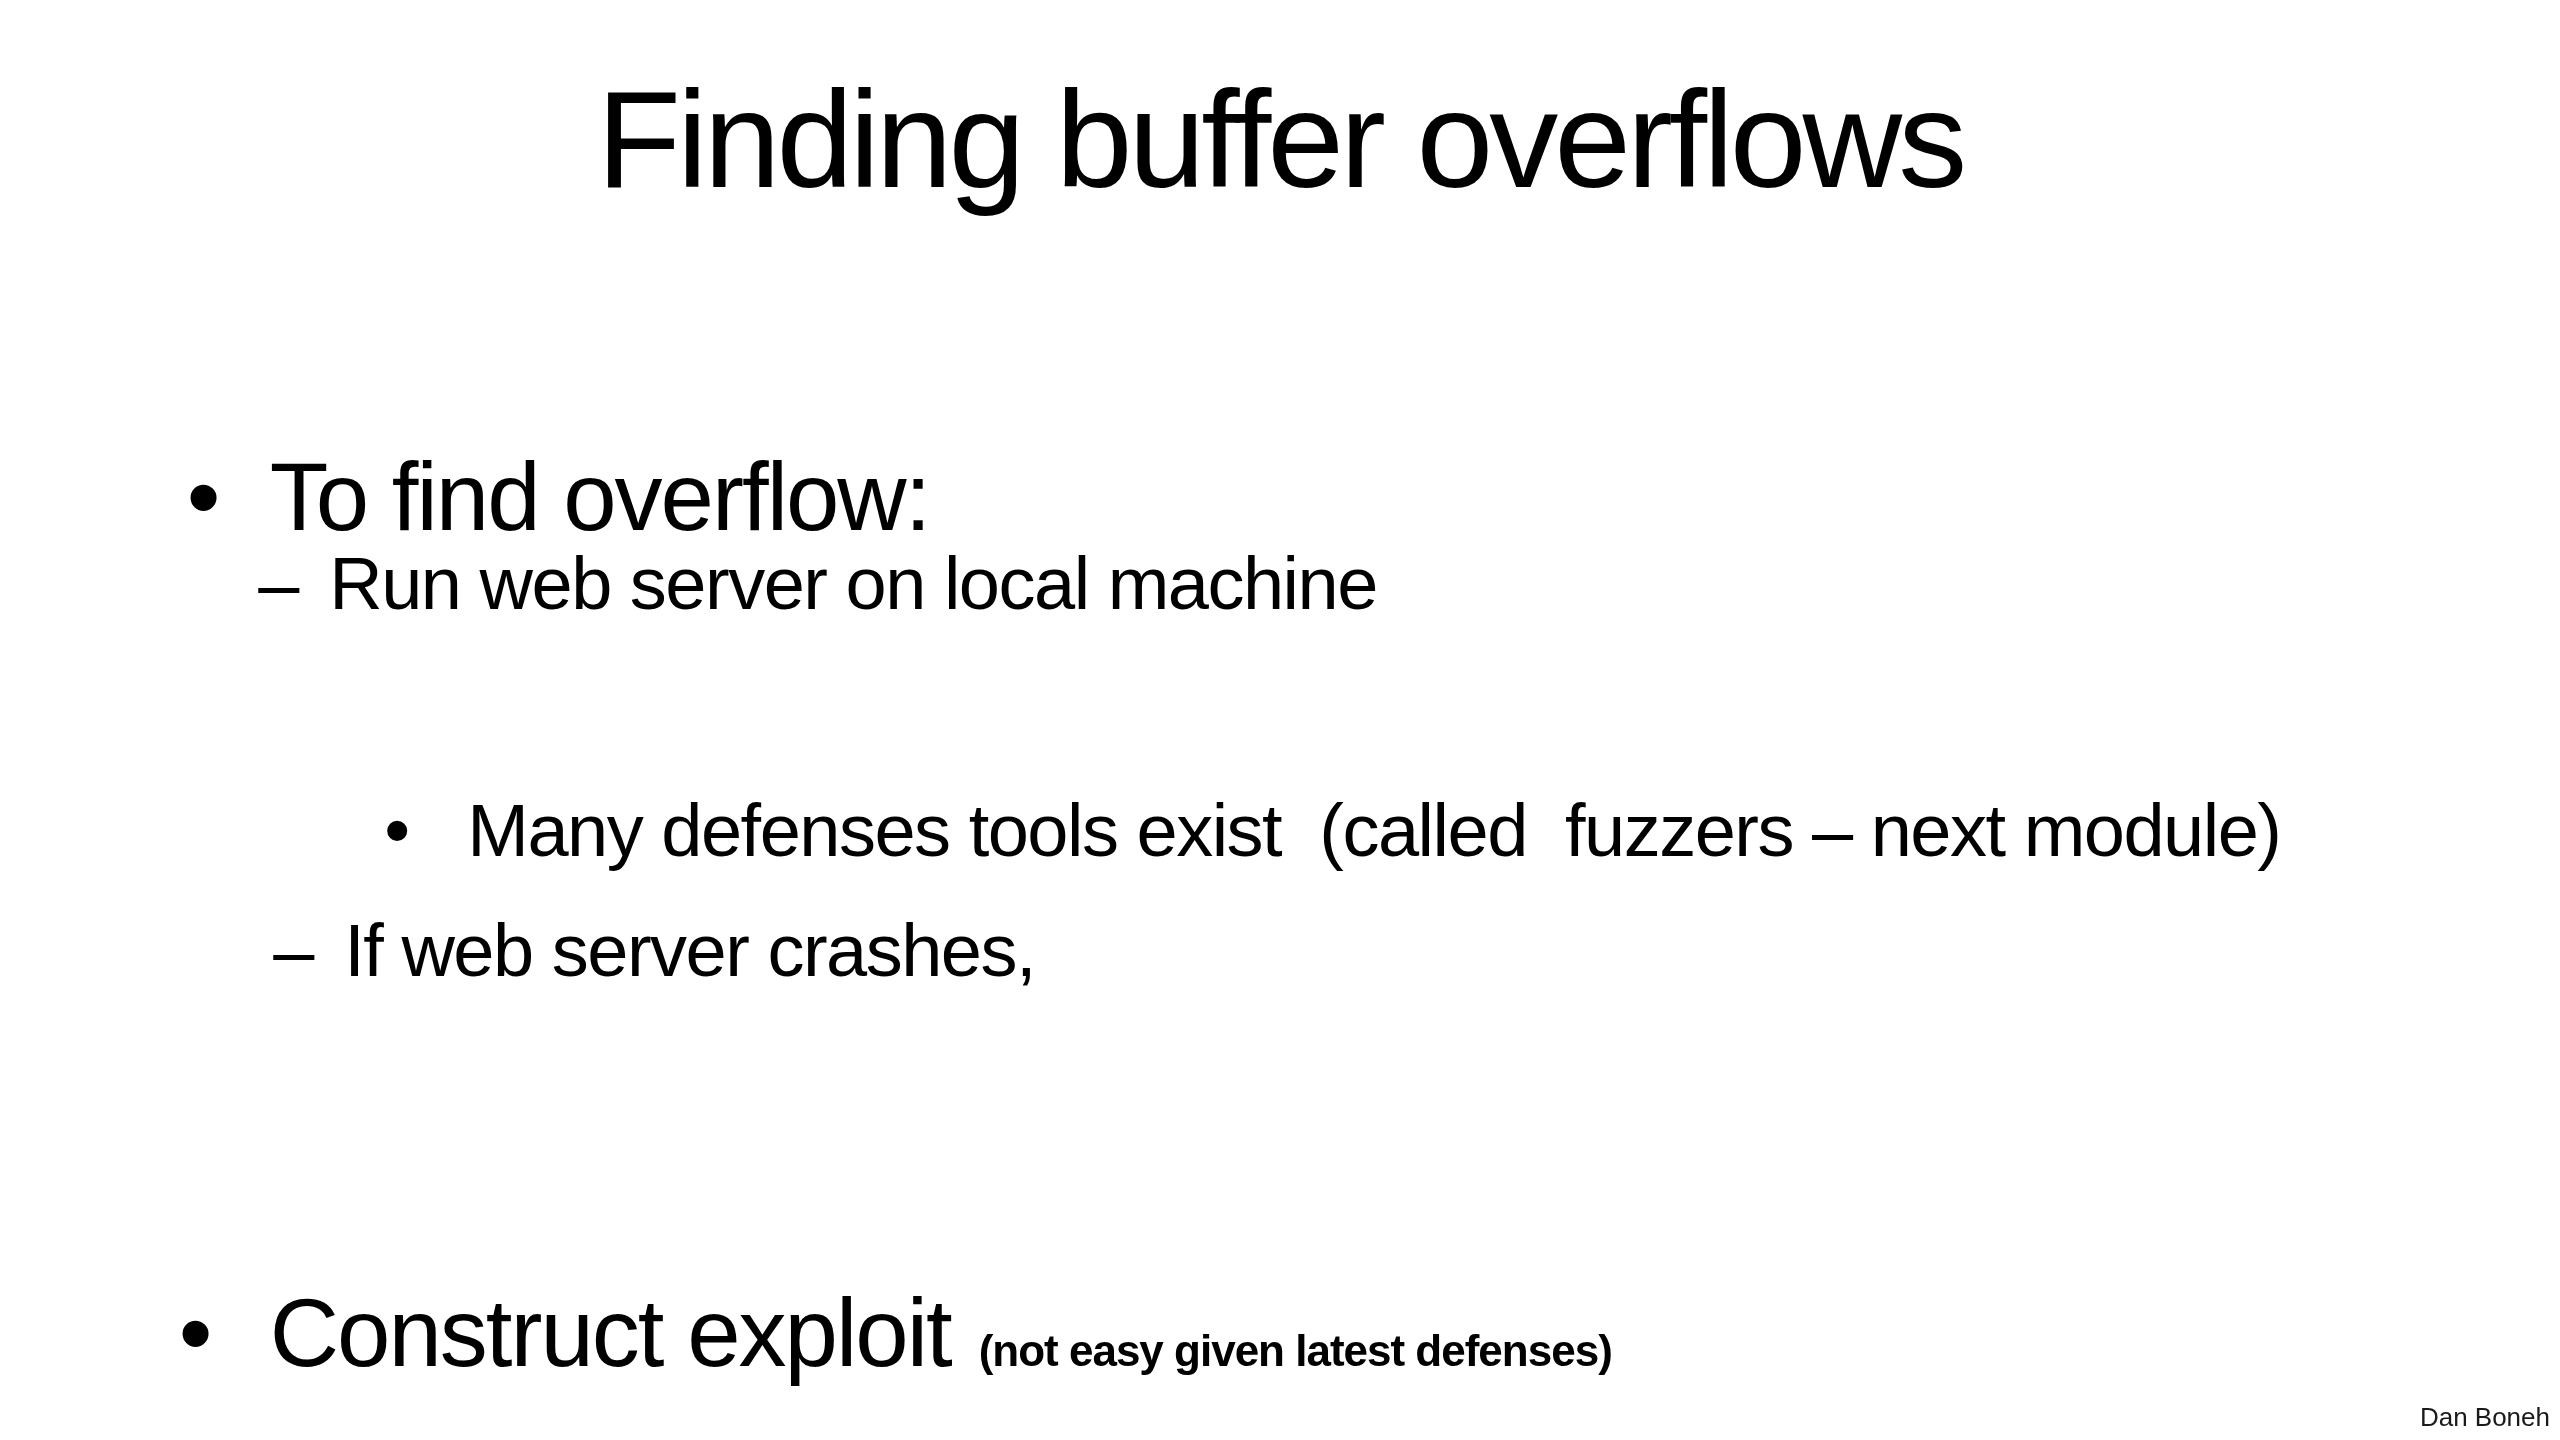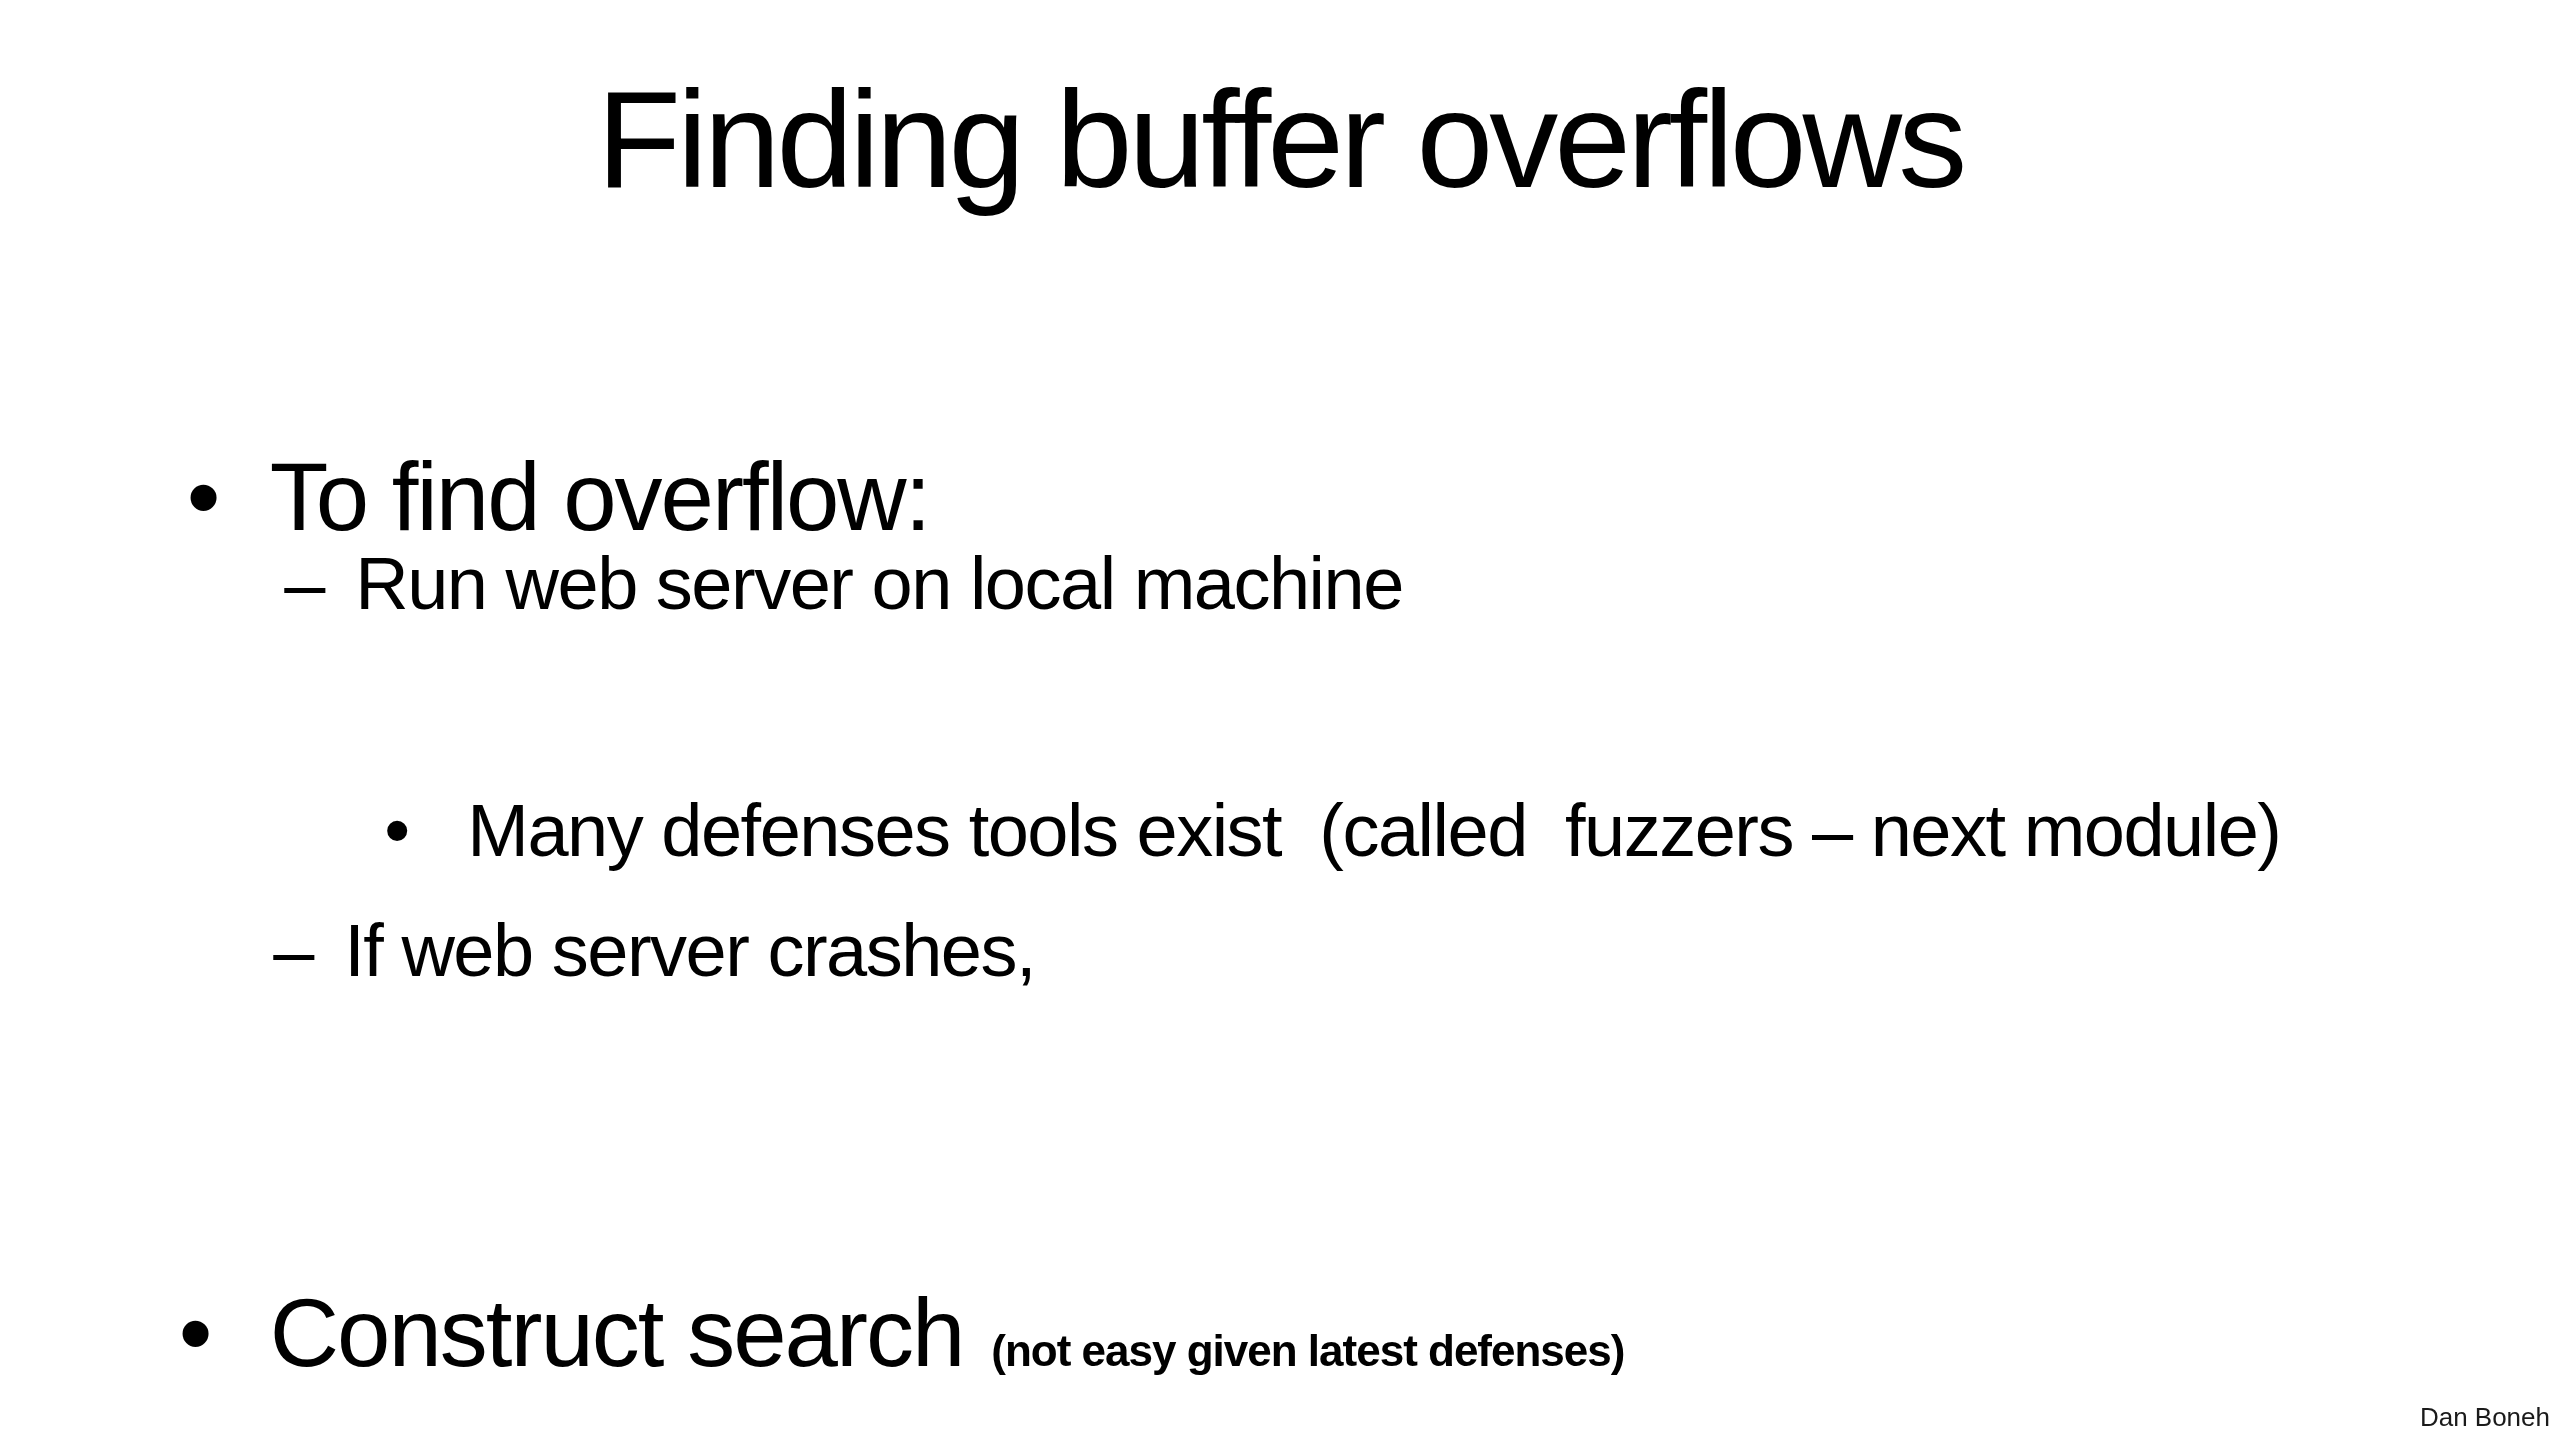--- a/index.html
+++ b/index.html
@@ -39,21 +39,21 @@
     letter-spacing: -4px;
     line-height: 1;
     white-space: pre;
   }
   
   .lvl1 { font-size: 96px; letter-spacing: -2px; }
   .l1 { top: 353px; left: 88px; }
   .l1 .marker { width: 83px; }
   
   .lvl2 { font-size: 74px; letter-spacing: -1.5px; }
-  .l2 { top: 473px; left: 208px; }
+  .l2 { top: 473px; left: 182px; }
   .l3 { top: 599px; left: 197px; }
   .l5 { top: 840px; left: 197px; }
   .l2 .marker, .l3 .marker, .l5 .marker { width: 71px; }
   
   .l4 { top: 720px; left: 308px; }
   .l4 .marker { width: 83px; }
   
   .l6 { top: 959px; left: 355px; }
   
   .l7 { top: 1189px; left: 80px; }
@@ -94,18 +94,18 @@
   <div class="line lvl2 l4">
     <span class="marker">•</span><span class="text">Many defenses tools exist  (called  fuzzers – next module)</span>
   </div>
 
   <div class="line lvl2 l5">
     <span class="marker">–</span><span class="text">If web server crashes,</span>
   </div>
 
 
   <div class="line lvl1 l7">
-    <span class="marker">•</span><span class="text">Construct search</span><span class="note">(not easy given latest defenses)</span>
+    <span class="marker">•</span><span class="text">Construct exploit</span><span class="note">(not easy given latest defenses)</span>
   </div>
 
   <div class="footer">Dan Boneh</div>
 
 </div>
 
 </body></html>

